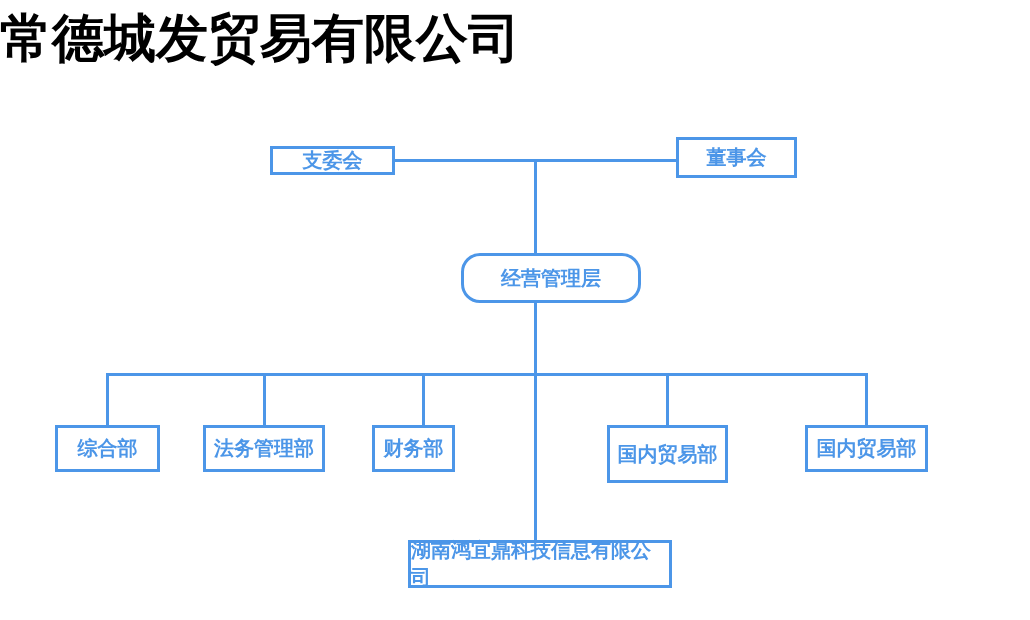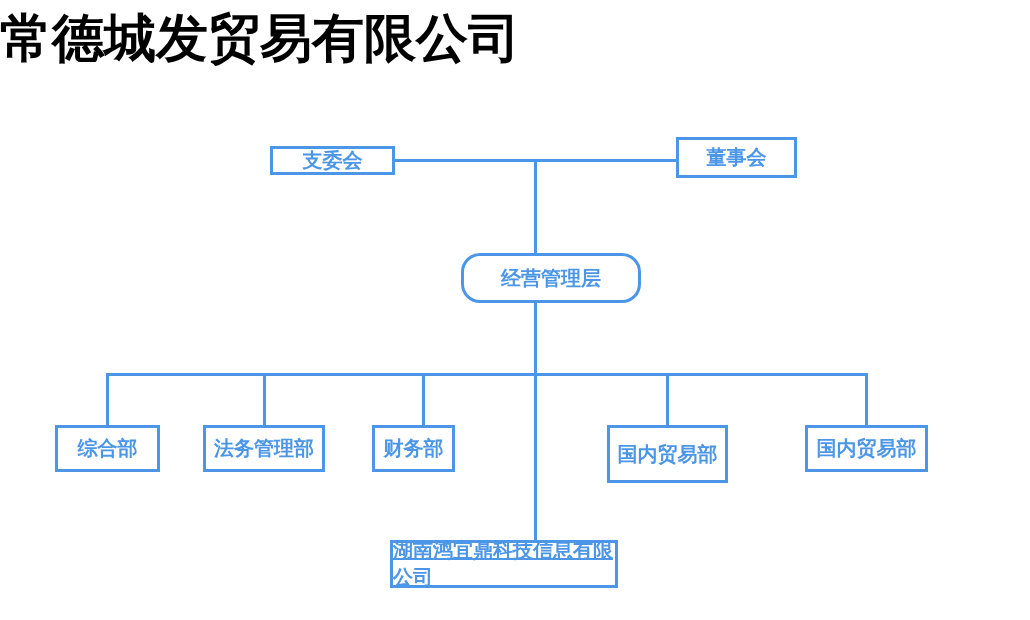--- a/index.html
+++ b/index.html
@@ -28,14 +28,14 @@
   <div class="line" style="left:865px;top:373px;width:3px;height:52px;"></div>
 
   <div class="node" style="left:270px;top:146px;width:125px;height:29px;">支委会</div>
   <div class="node" style="left:676px;top:137px;width:121px;height:41px;">董事会</div>
   <div class="node" style="left:461px;top:253px;width:180px;height:50px;border-radius:19px;">经营管理层</div>
   <div class="node" style="left:55px;top:425px;width:105px;height:47px;text-align:right;">综合部</div>
   <div class="node" style="left:203px;top:425px;width:122px;height:47px;">法务管理部</div>
   <div class="node" style="left:372px;top:425px;width:83px;height:47px;">财务部</div>
   <div class="node" style="left:607px;top:425px;width:121px;height:58px;">国内贸易部</div>
   <div class="node" style="left:805px;top:425px;width:123px;height:47px;">国内贸易部</div>
-  <div class="node" style="left:390px;top:540px;width:228px;height:48px;text-decoration:underline;">湖南鸿宜鼎科技信息有限公司</div>
+  <div class="node" style="left:408px;top:540px;width:264px;height:48px;">湖南鸿宜鼎科技信息有限公司</div>
 </div>
 
 </body></html>

